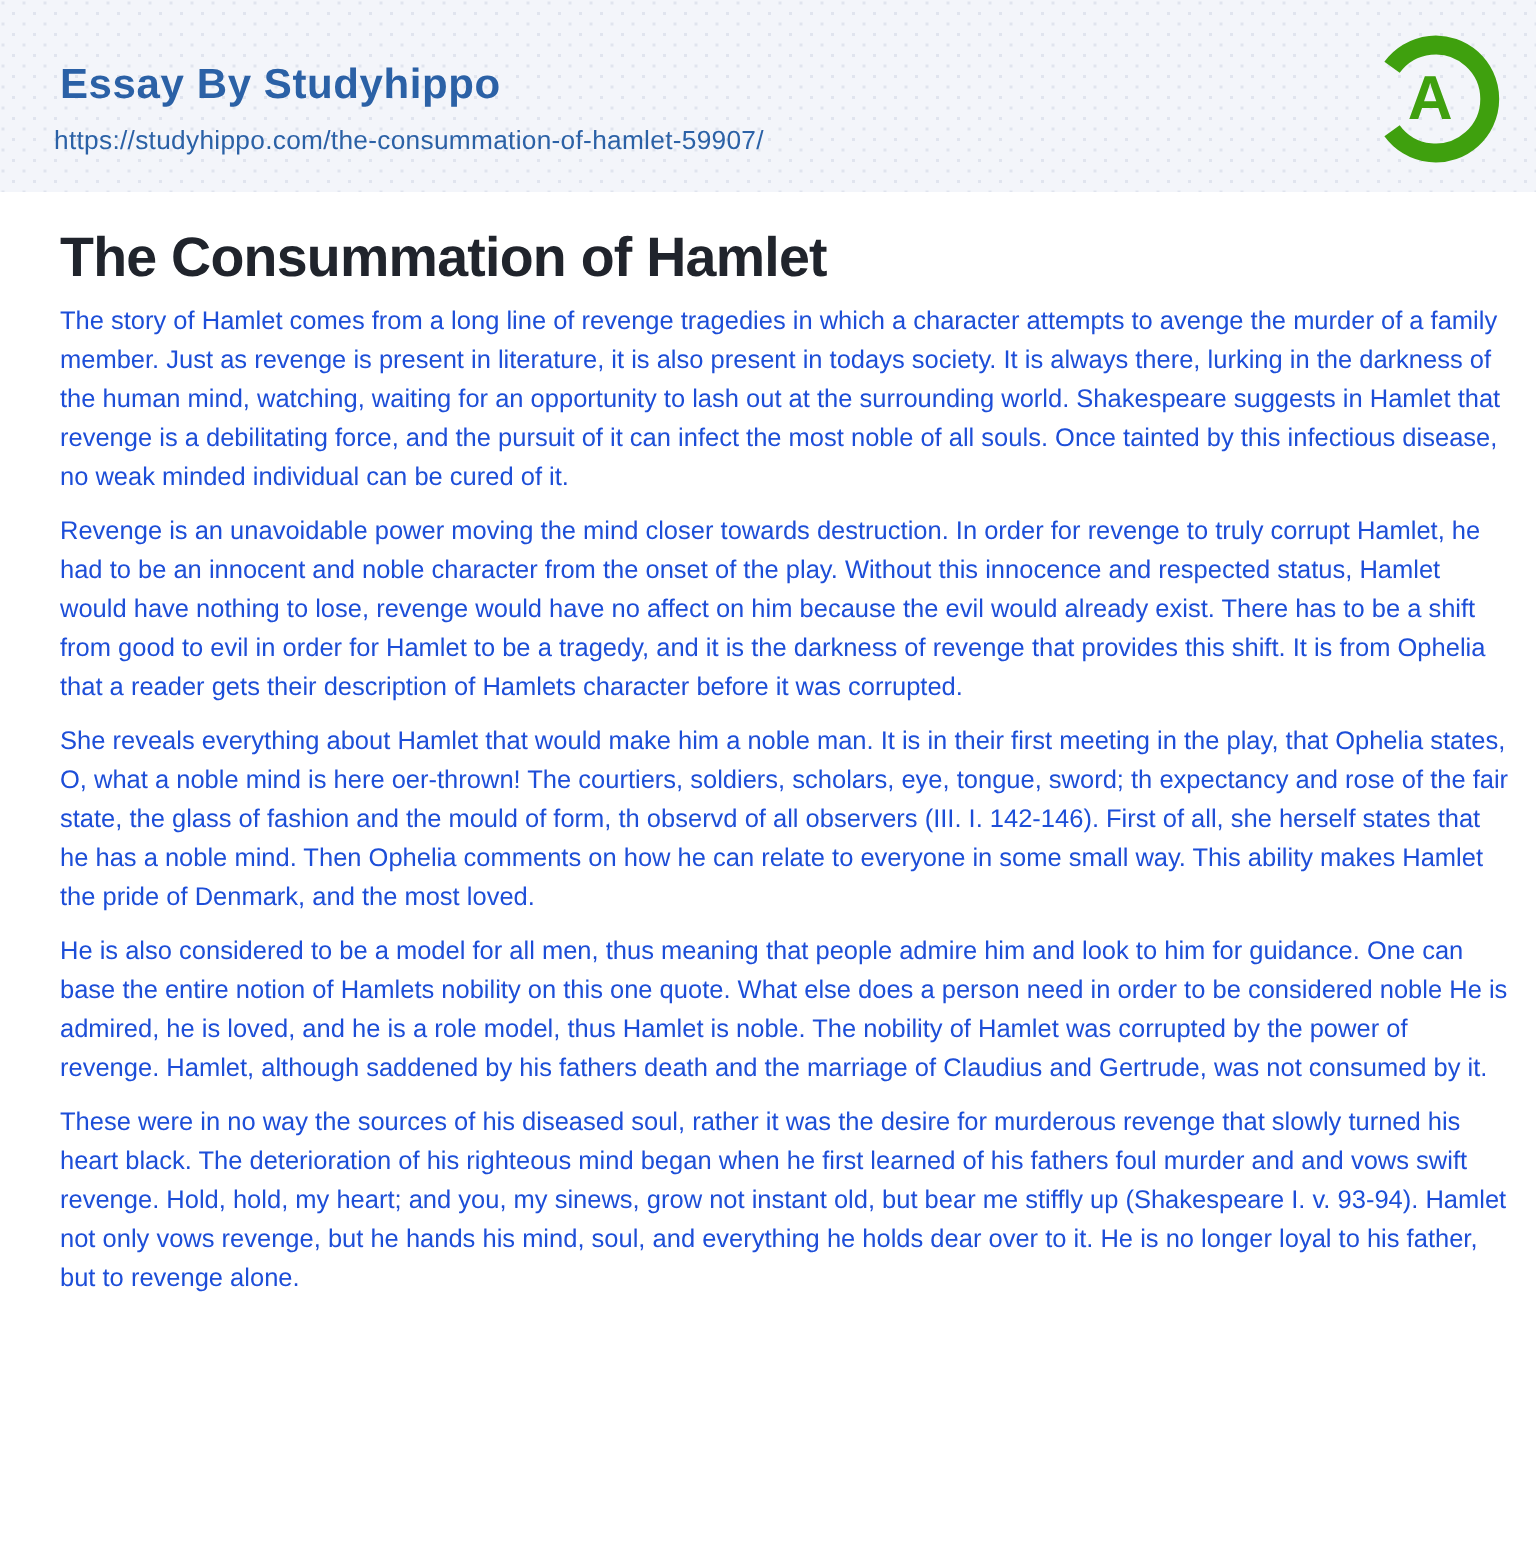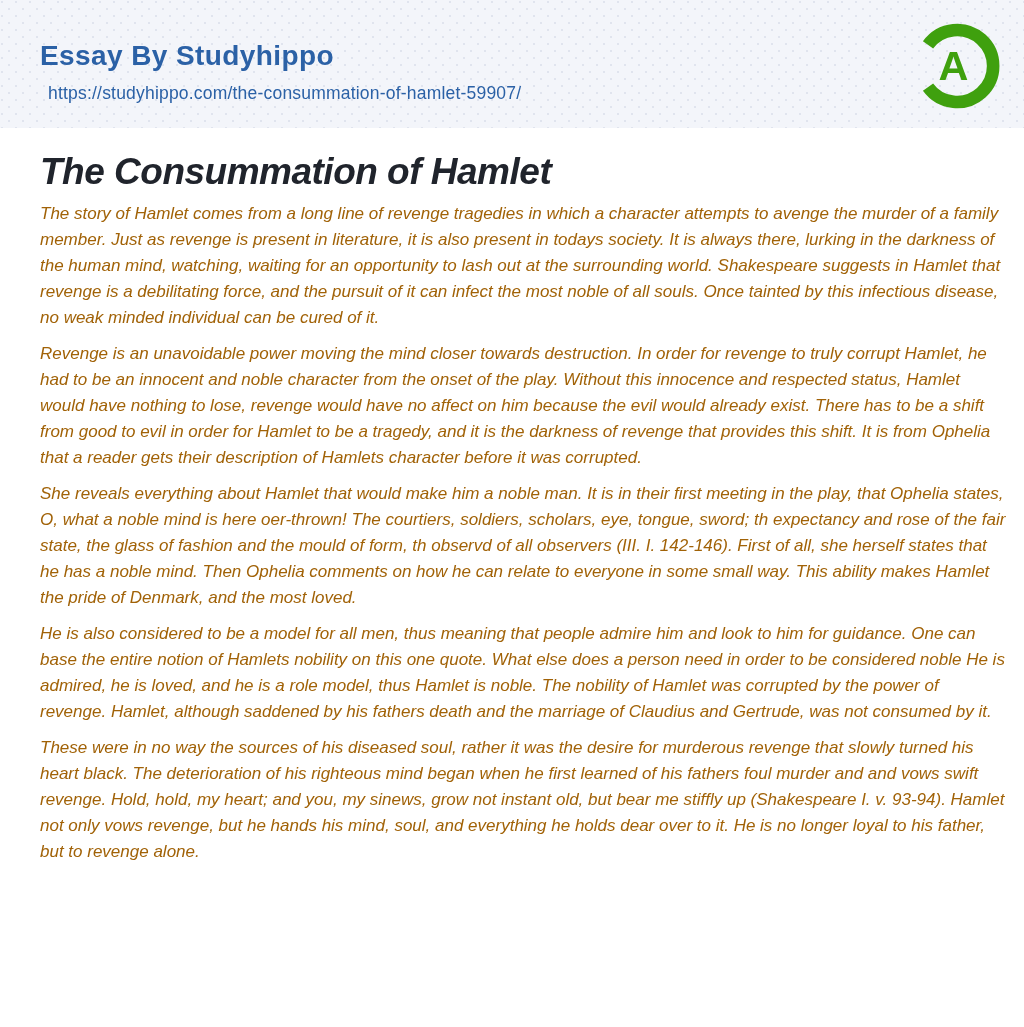--- a/index.html
+++ b/index.html
@@ -23,48 +23,47 @@
     position: absolute;
     left: 40px; top: 40px;
     font-size: 28px;
     font-weight: bold;
     letter-spacing: 0.4px;
     color: #2b61a6;
     text-align: right;
   }
   .header-url {
     position: absolute;
-    left: 48px; top: 83px;
+    left: 36px; top: 83px;
     font-size: 17.5px;
     letter-spacing: 0.2px;
     color: #2b61a6;
     text-decoration: none;
   }
   .logo {
     position: absolute;
     left: 912px; top: 20px;
     width: 90px; height: 92px;
   }
   .article {
     padding: 0 17px 0 40px;
-    font-style: italic;
   }
   .article-title {
     margin: 22px 0 7px 0;
     font-size: 37px;
     line-height: 44px;
     font-weight: bold;
     letter-spacing: -0.5px;
     color: #20242c;
   }
   .article p {
     margin: 0 0 10px 0;
     font-size: 17px;
     line-height: 26px;
-    color: #a16207;
+    color: #1d4ed8;
   }
 </style>
 </head>
 <body>
 
 <header class="page-header">
   <div class="header-title">Essay By Studyhippo</div>
   <a class="header-url" href="#">https://studyhippo.com/the-consummation-of-hamlet-59907/</a>
   <svg class="logo" viewBox="0 0 100 100" aria-hidden="true">
     <path d="M 17.8 26.5 A 40 40 0 1 1 17.8 73.5" fill="none" stroke="#3fa00e" stroke-width="14" stroke-linecap="butt"></path>

